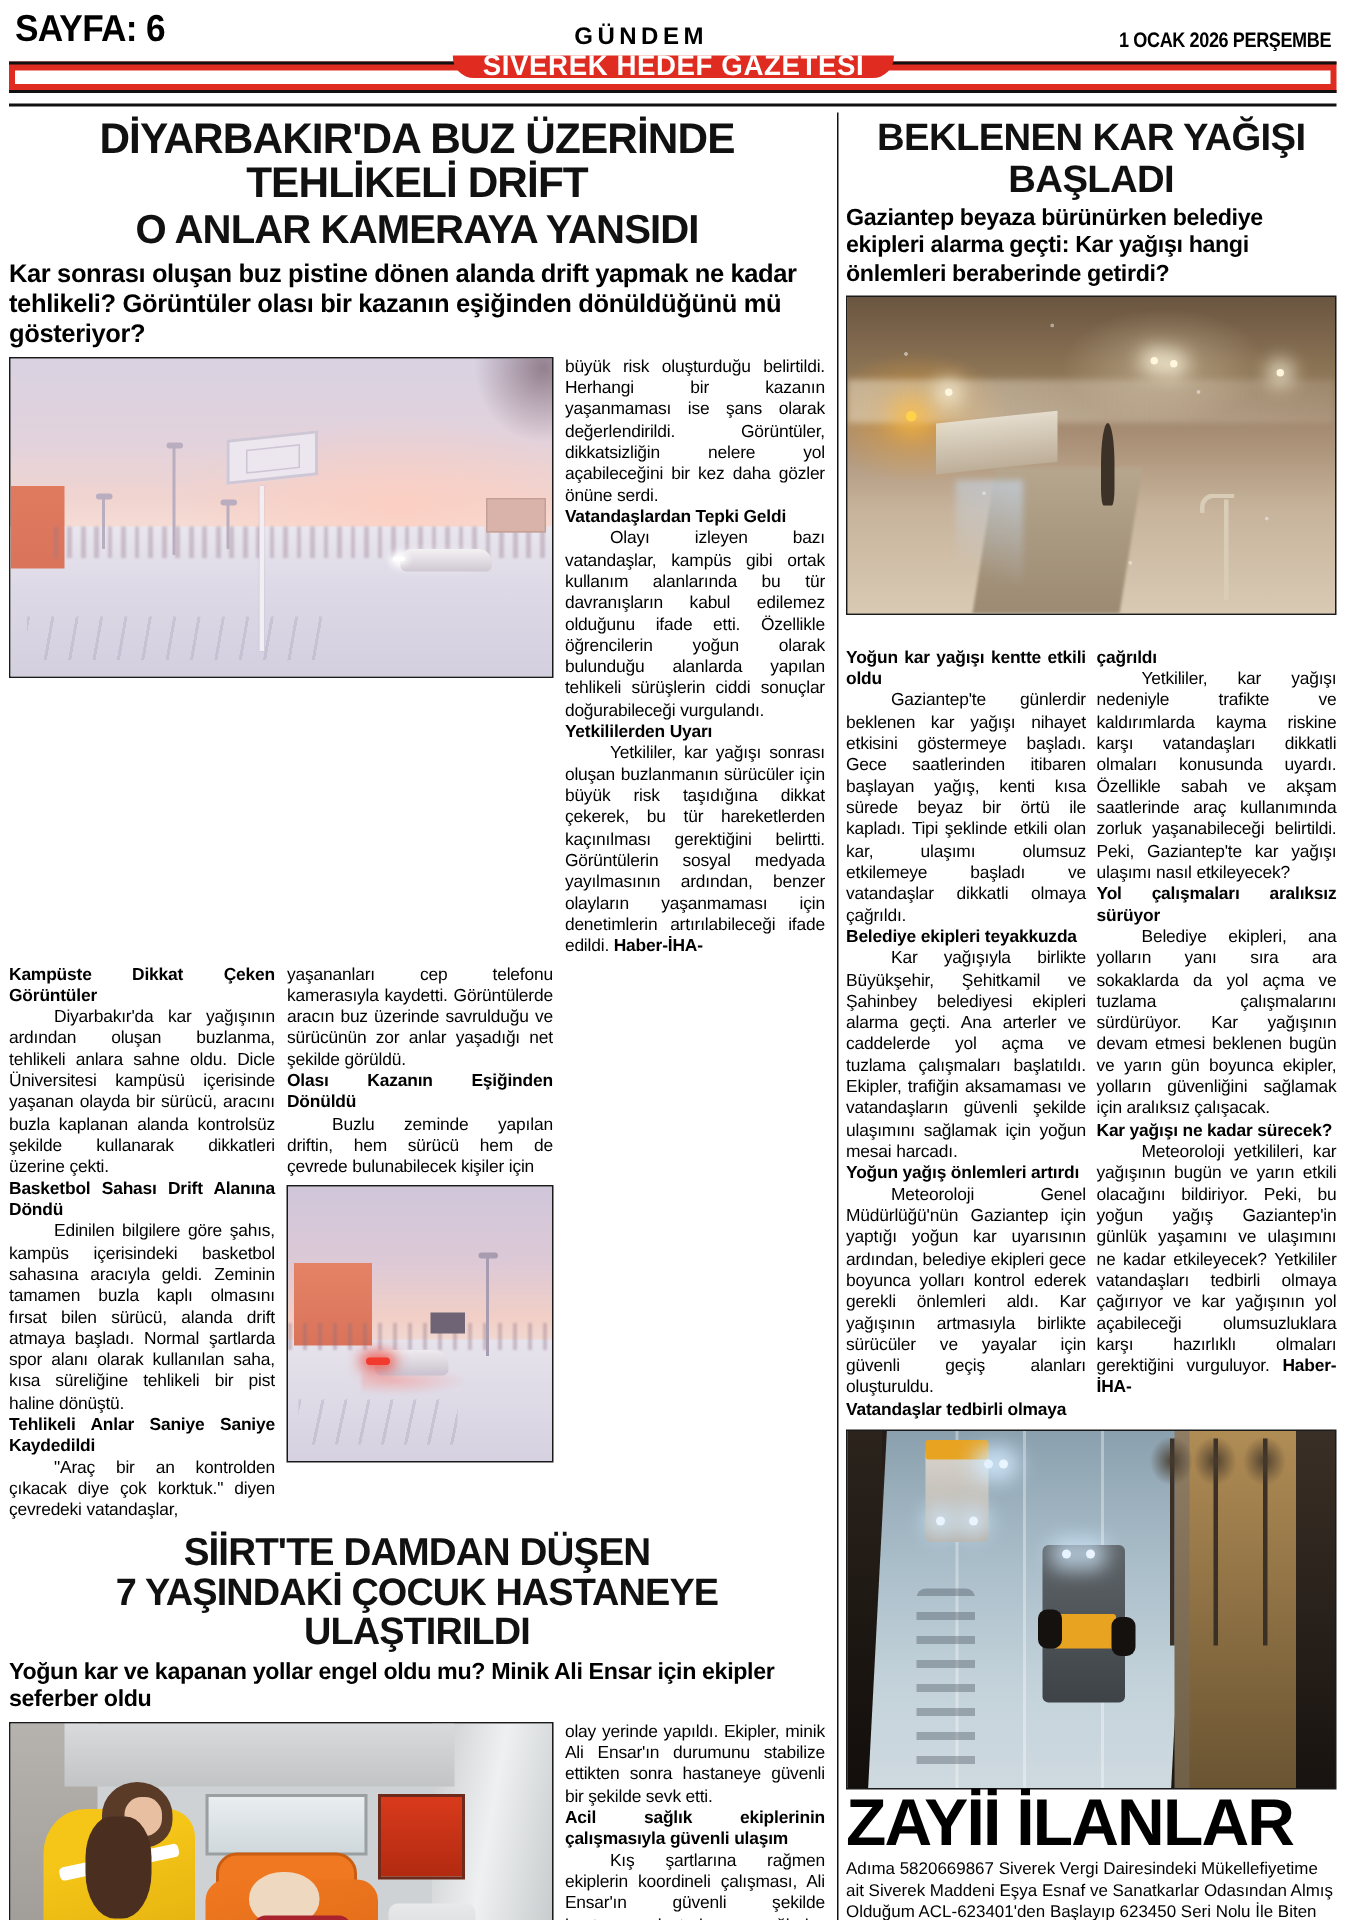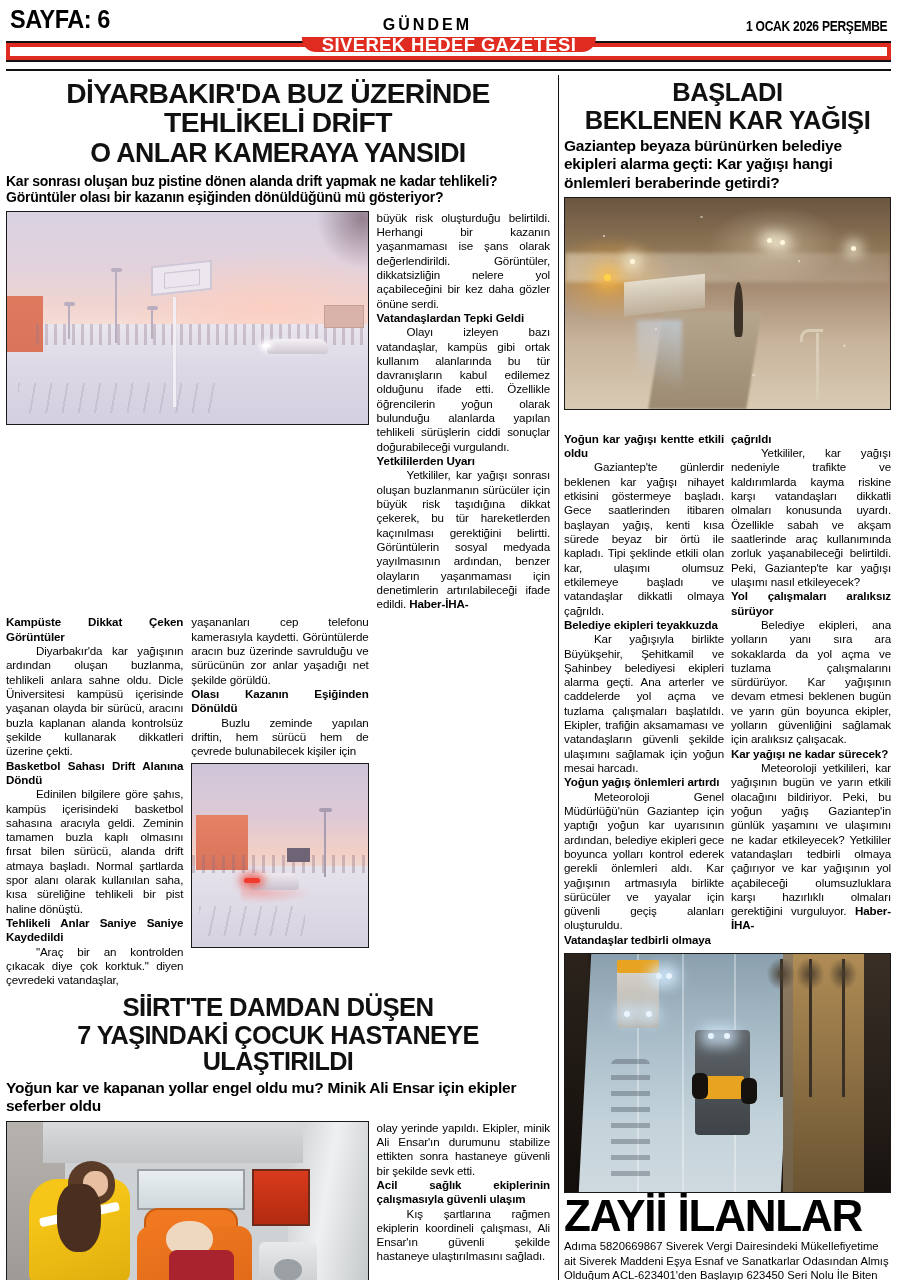--- a/index.html
+++ b/index.html
@@ -58,21 +58,21 @@
   .content { display: flex; margin-top: 4px; height: 1208px; }
   .left-pane { width: 552px; position: relative; padding-right: 8px; }
   .divider-v { width: 3px; background: #111; margin: 0 5px 0 0; }
   .right-pane { width: 328px; position: relative; }
 
   
   .hl { text-align: center; font-weight: bold; color: #111; line-height: 1.02; }
   .hl-1 { font-size: 28.5px; letter-spacing: -0.6px; transform: scaleX(0.99); }
   .hl-1 .l2 { font-size: 27px; }
   .deck {
-    font-size: 14px; font-weight: bold; line-height: 1.18;
+    font-size: 17px; font-weight: bold; line-height: 1.18;
     text-align: left; margin-top: 5px; letter-spacing: -0.25px;
   }
 
   .hl-r { font-size: 25.5px; letter-spacing: -0.4px; }
 
   
   .cols { display: flex; gap: 8px; }
   .col { font-size: 11.6px; line-height: 1.235; text-align: justify;
          font-family: "Liberation Sans", sans-serif; letter-spacing: -0.12px; }
   .col p { margin: 0; }
@@ -510,22 +510,22 @@
         </div>
       </div>
 
     </div>
 
     <div class="divider-v"></div>
 
     <div class="right-pane">
 
       <div class="hl hl-r" style="margin-top:4px;">
+        <div style="margin-top:2px;">BEKLENEN KAR YAĞIŞI</div>
         <div style="margin-top:2px;">BAŞLADI</div>
-        <div style="margin-top:2px;">BEKLENEN KAR YAĞIŞI</div>
       </div>
       <div class="deck" style="font-size:15.5px; margin-top:4px;">Gaziantep beyaza bürünürken belediye ekipleri alarma geçti: Kar yağışı hangi önlemleri beraberinde getirdi?</div>
 
       <div class="photo ph-night" style="height:213px; margin-top:5px;">
         <div class="ridge"></div>
         <div class="roof"></div>
         <div class="road"></div>
         <div class="cypress"></div>
         <div class="lamp" style="left:12%; top:36%;"></div>
         <div class="lampw" style="left:62%; top:19%;"></div>

